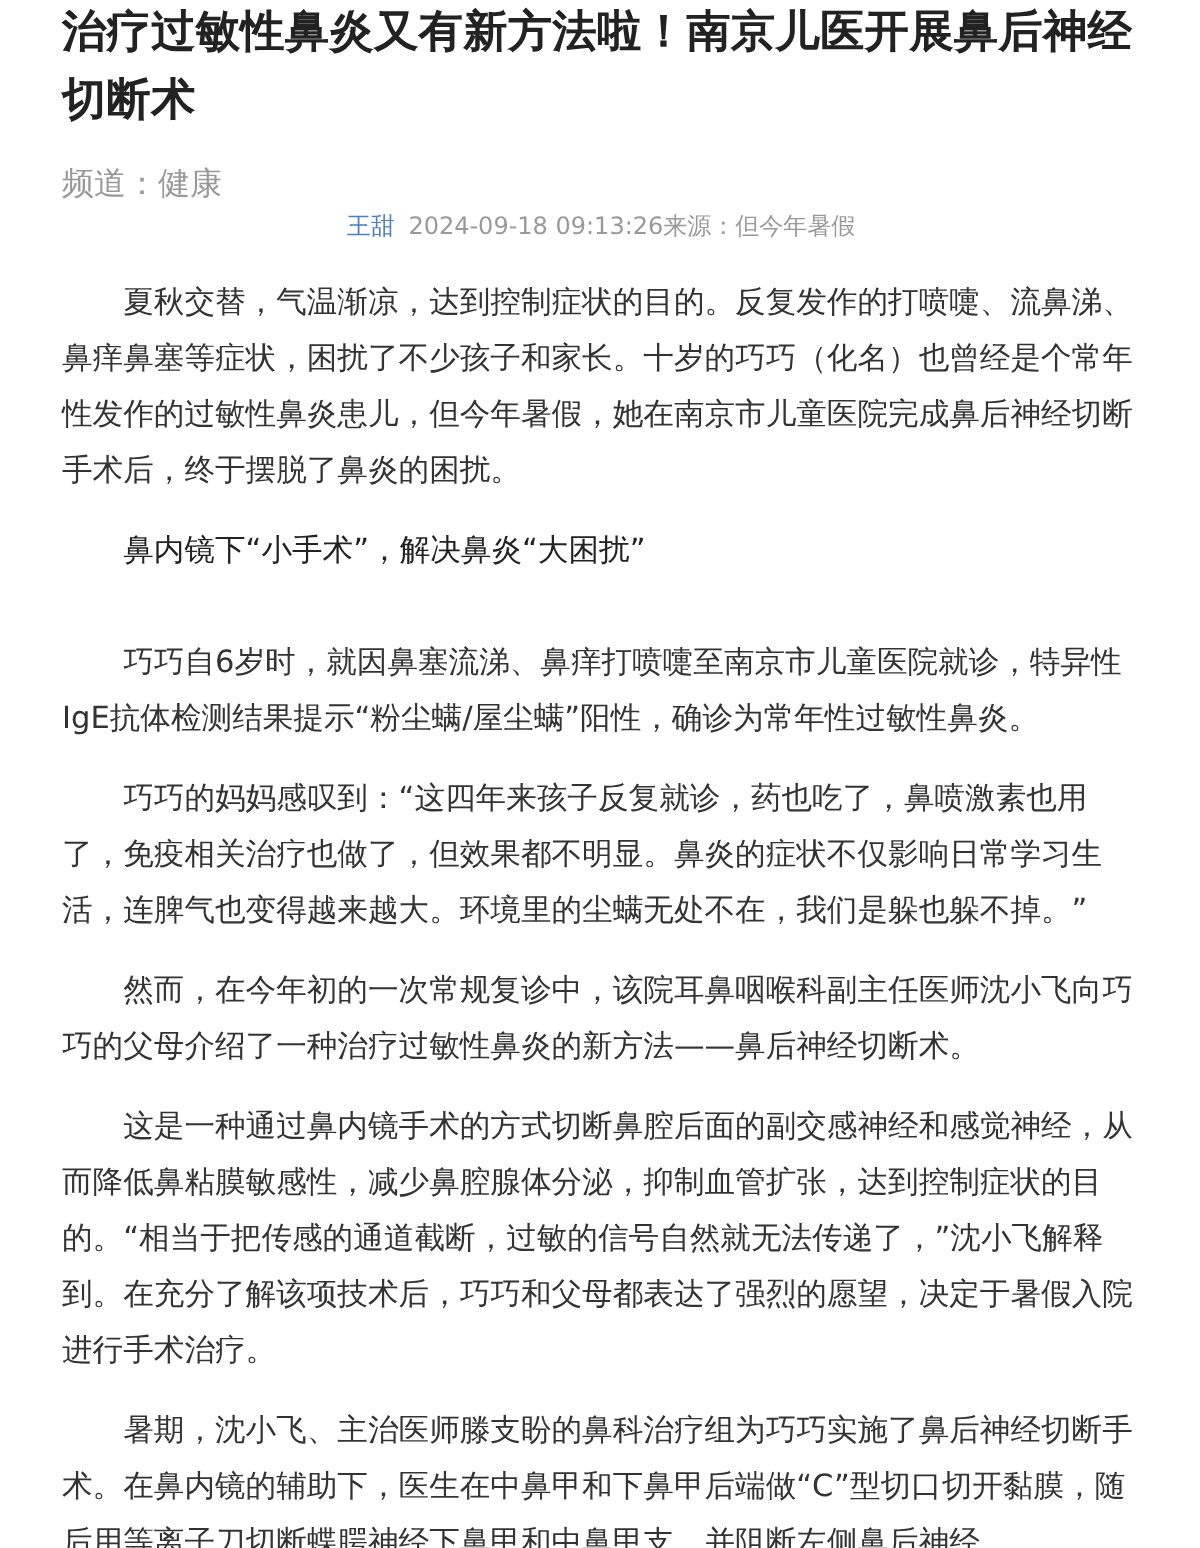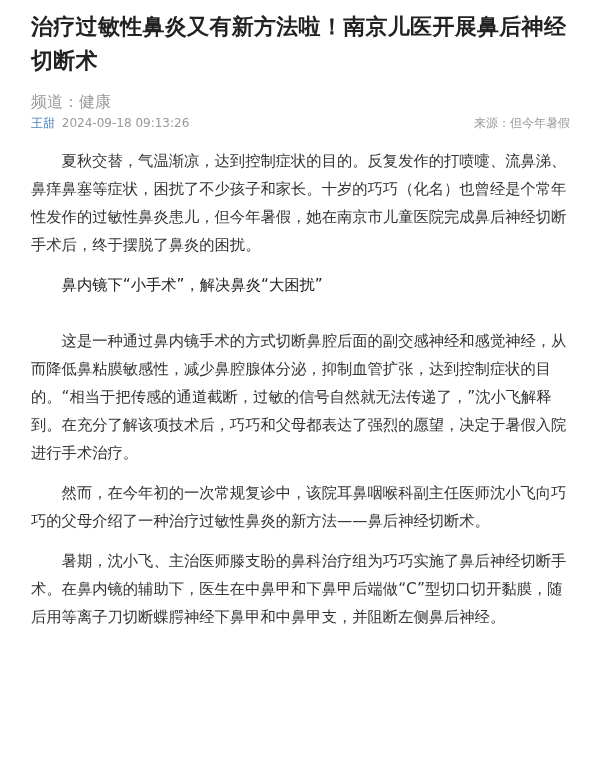--- a/index.html
+++ b/index.html
@@ -1,20 +1,20 @@
 <!DOCTYPE html>
 <html><head>
 <meta charset="utf-8">
 <style>
   html, body { margin: 0; padding: 0; background: #ffffff; }
   body { width: 600px; height: 774px; overflow: hidden; font-family: "DejaVu Sans", "Liberation Sans", sans-serif; color: #333333; }
   .article { position: relative; padding: 0 30px 0 31px; }
-  .title { margin: 0; padding-top: 10px; font-size: 22px; line-height: 34px; font-weight: bold; color: #222222; letter-spacing: 0.3px; }
+  .title { margin: 0; font-size: 22px; line-height: 34px; font-weight: bold; color: #222222; letter-spacing: 0.3px; }
   .meta-channel { margin-top: 16px; font-size: 16px; line-height: 16px; color: #999999; }
-  .meta-row { display: flex; justify-content: space-between; margin-top: 4px; font-size: 12px; line-height: 18px; color: #999999; }
+  .meta-row { display: flex; justify-content: center; margin-top: 4px; font-size: 12px; line-height: 18px; color: #999999; }
   .author { color: #4a7fc1; }
   .time { color: #999999; margin-left: 3px; }
   .source { color: #999999; }
   .body { margin-top: 15px; }
   .para { margin: 0 0 12px 0; font-size: 15.3px; line-height: 28px; text-indent: 2em; color: #333333; }
   .para.sub { font-weight: normal; color: #222222; margin-bottom: 28px; margin-top: 4px; }
 </style>
 </head>
 <body>
 
@@ -31,18 +31,20 @@
       <span class="time">2024-09-18 09:13:26</span>
     </div>
     <div class="source">
       <span>来源：</span><span>但今年暑假</span>
     </div>
   </div>
 
   <div class="body">
     <p class="para">夏秋交替，气温渐凉，达到控制症状的目的。反复发作的打喷嚏、流鼻涕、鼻痒鼻塞等症状，困扰了不少孩子和家长。十岁的巧巧（化名）也曾经是个常年性发作的过敏性鼻炎患儿，但今年暑假，她在南京市儿童医院完成鼻后神经切断手术后，终于摆脱了鼻炎的困扰。</p>
     <p class="para sub">鼻内镜下“小手术”，解决鼻炎“大困扰”</p>
+    <p class="para">巧巧自6岁时，就因鼻塞流涕、鼻痒打喷嚏至南京市儿童医院就诊，特异性IgE抗体检测结果提示“粉尘螨/屋尘螨”阳性，确诊为常年性过敏性鼻炎。</p>
+    <p class="para">巧巧的妈妈感叹到：“这四年来孩子反复就诊，药也吃了，鼻喷激素也用了，免疫相关治疗也做了，但效果都不明显。鼻炎的症状不仅影响日常学习生活，连脾气也变得越来越大。环境里的尘螨无处不在，我们是躲也躲不掉。”</p>
+    <p class="para">然而，在今年初的一次常规复诊中，该院耳鼻咽喉科副主任医师沈小飞向巧巧的父母介绍了一种治疗过敏性鼻炎的新方法——鼻后神经切断术。</p>
     <p class="para">这是一种通过鼻内镜手术的方式切断鼻腔后面的副交感神经和感觉神经，从而降低鼻粘膜敏感性，减少鼻腔腺体分泌，抑制血管扩张，达到控制症状的目的。“相当于把传感的通道截断，过敏的信号自然就无法传递了，”沈小飞解释到。在充分了解该项技术后，巧巧和父母都表达了强烈的愿望，决定于暑假入院进行手术治疗。</p>
-    <p class="para">然而，在今年初的一次常规复诊中，该院耳鼻咽喉科副主任医师沈小飞向巧巧的父母介绍了一种治疗过敏性鼻炎的新方法——鼻后神经切断术。</p>
     <p class="para">暑期，沈小飞、主治医师滕支盼的鼻科治疗组为巧巧实施了鼻后神经切断手术。在鼻内镜的辅助下，医生在中鼻甲和下鼻甲后端做“C”型切口切开黏膜，随后用等离子刀切断蝶腭神经下鼻甲和中鼻甲支，并阻断左侧鼻后神经。</p>
 
   </div>
 </div>
 
 </body></html>

